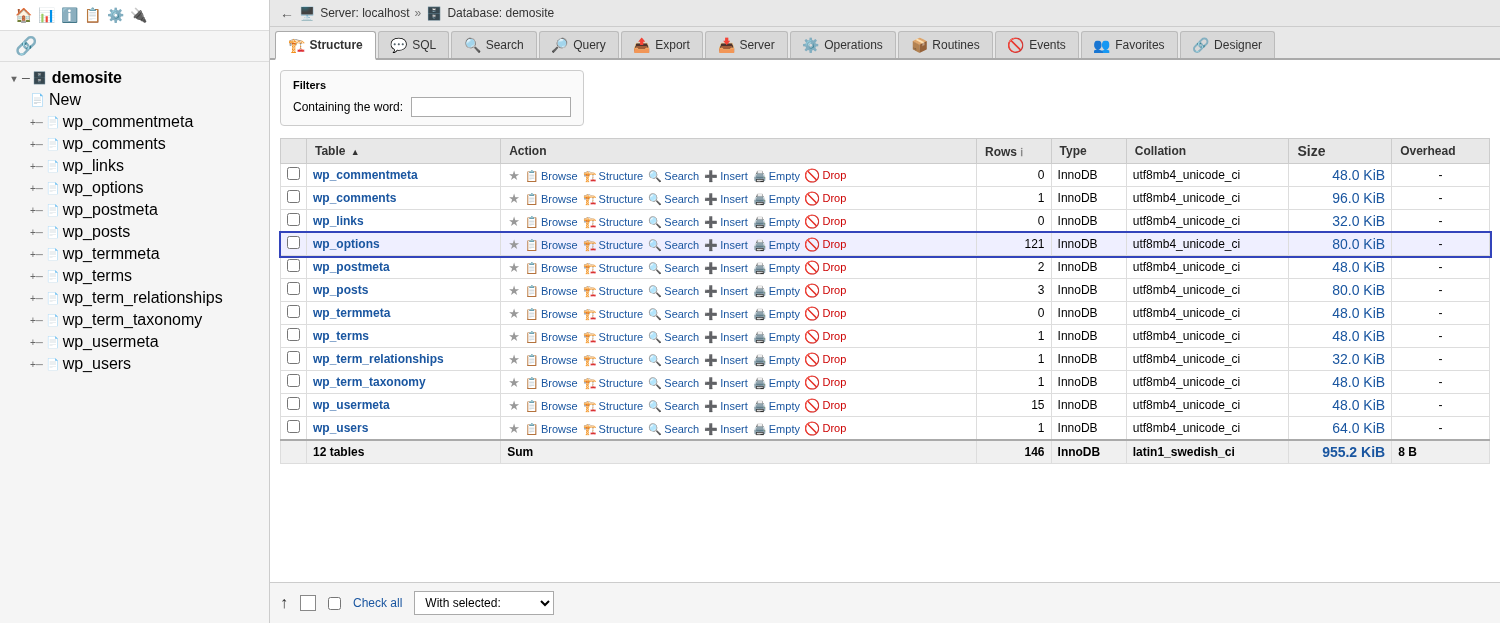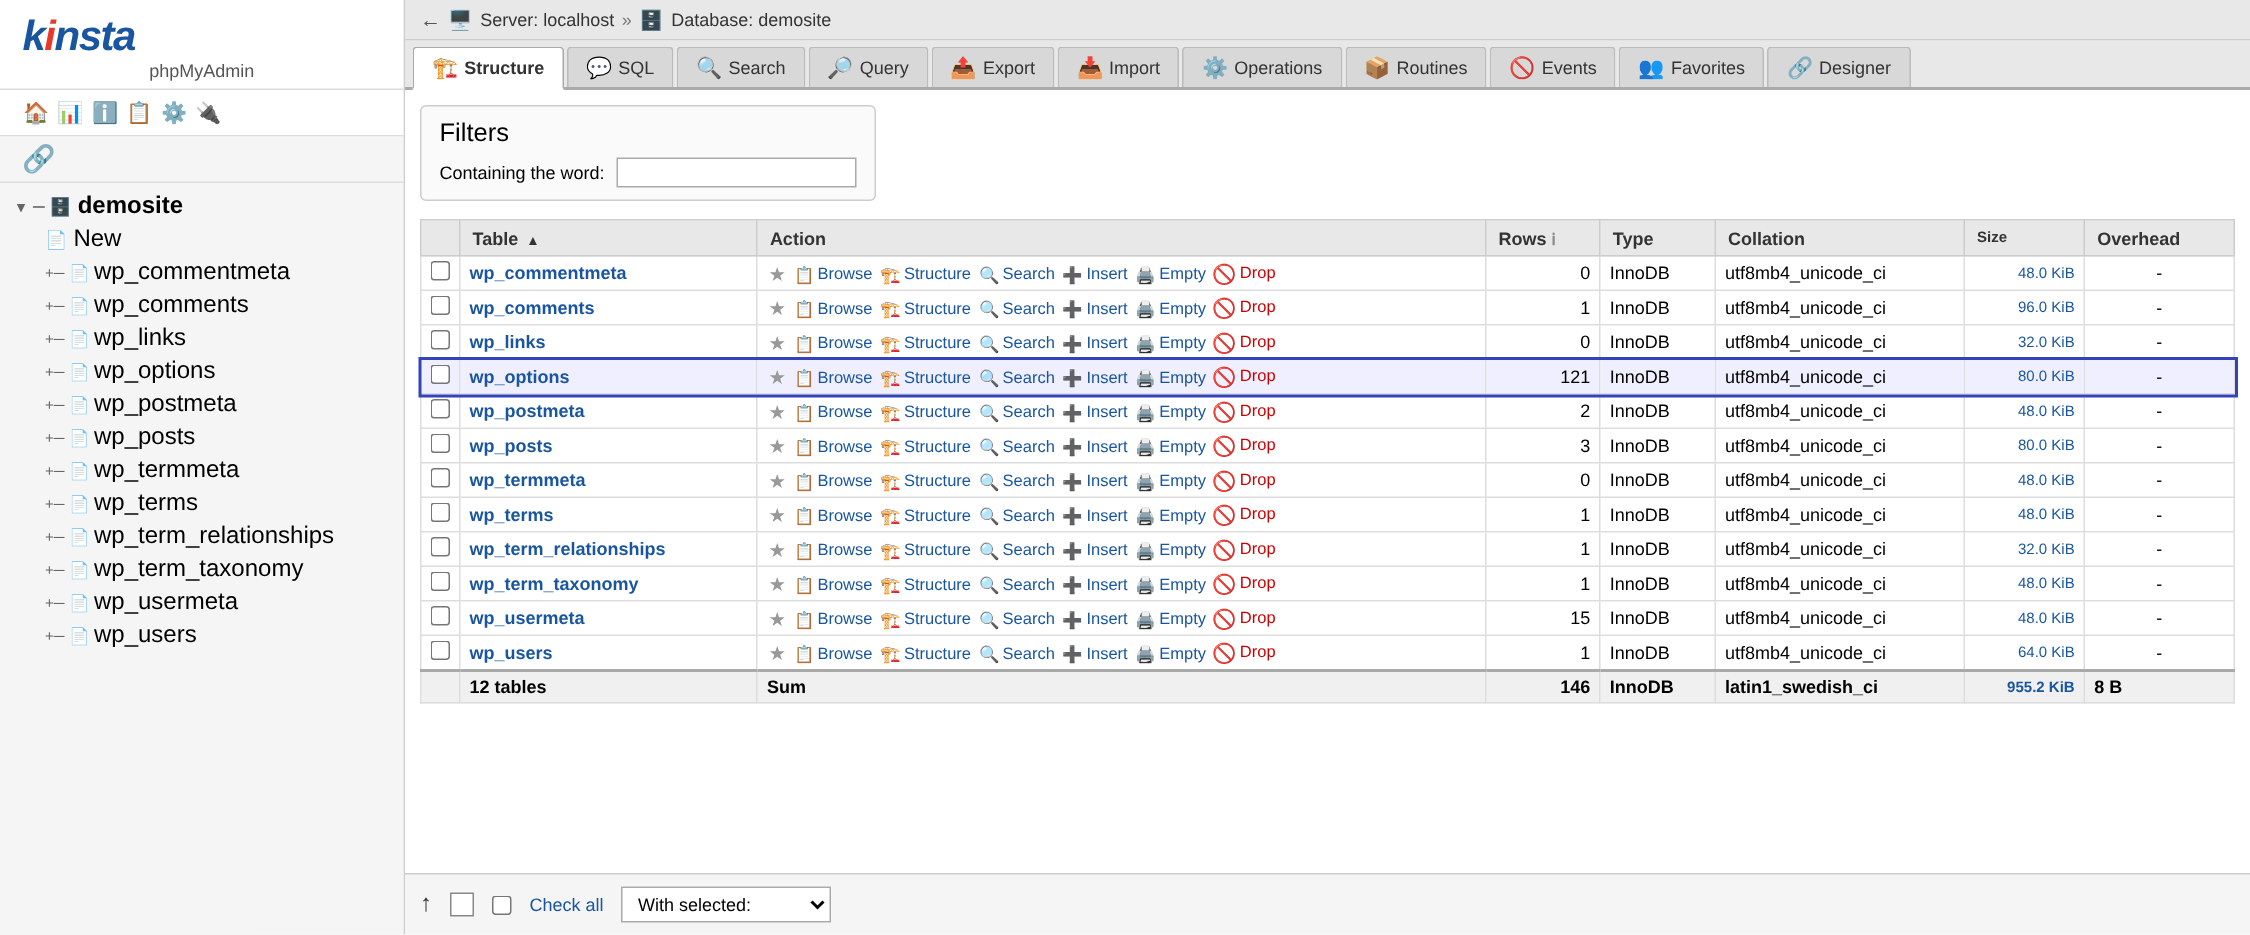--- a/index.html
+++ b/index.html
@@ -175,22 +175,22 @@
     
     .filters-box {
       border: 1px solid #ccc;
       border-radius: 4px;
       padding: 8px 12px;
       display: inline-block;
       margin-bottom: 12px;
       background: #fafafa;
     }
     .filters-title {
-      font-weight: normal;
-      font-size: 17px;
+      font-weight: bold;
+      font-size: 11px;
       margin-bottom: 6px;
     }
     .filters-row {
       display: flex;
       align-items: center;
       gap: 8px;
       font-size: 12px;
     }
     .filter-input {
       border: 1px solid #aaa;
@@ -241,21 +241,21 @@
     .drop-link {
       color: #cc0000;
       cursor: pointer;
       font-size: 11px;
       display: inline-flex;
       align-items: center;
       gap: 2px;
     }
 
     .rows-num { text-align: right; }
-    .size-val { text-align: right; color: #1a56a0; font-size: 10px; margin-left: 32px; }
+    .size-val { text-align: right; color: #1a56a0; font-size: 14px; margin-left: 32px; }
     .overhead-val { text-align: center; }
     .checkbox-col { text-align: center; width: 20px; }
 
     
     .db-table tfoot tr td {
       background: #f0f0f0;
       font-weight: bold;
       border-top: 2px solid #aaa;
     }
 
@@ -285,26 +285,20 @@
     .up-arrow { font-size: 16px; color: #333; }
 
     
     .tree-area::-webkit-scrollbar { width: 6px; }
     .tree-area::-webkit-scrollbar-thumb { background: #bbb; border-radius: 3px; }
   </style>
 </head>
 <body>
 
 <div class="sidebar">
-  <div class="sidebar-logo">
-    <div class="kinsta-text">
-      <span style="color:#1a56a0;">k</span><span style="color:#e8392a;">i</span><span style="color:#1a56a0;">nsta</span>
-    </div>
-    <div class="phpmyadmin-text">phpMyAdmin</div>
-  </div>
   <div class="sidebar-icons">
     <span class="sidebar-icon">🏠</span>
     <span class="sidebar-icon">📊</span>
     <span class="sidebar-icon">ℹ️</span>
     <span class="sidebar-icon">📋</span>
     <span class="sidebar-icon">⚙️</span>
     <span class="sidebar-icon">🔌</span>
   </div>
   <div class="sidebar-link-icon">
     <span style="font-size:18px; color:#888; cursor:pointer;">🔗</span>
@@ -413,21 +407,21 @@
     <div class="tab">
       <span class="tab-icon">🔎</span>
       <span>Query</span>
     </div>
     <div class="tab">
       <span class="tab-icon">📤</span>
       <span>Export</span>
     </div>
     <div class="tab">
       <span class="tab-icon">📥</span>
-      <span>Import</span>
+      <span>Server</span>
     </div>
     <div class="tab">
       <span class="tab-icon">⚙️</span>
       <span>Operations</span>
     </div>
     <div class="tab">
       <span class="tab-icon">📦</span>
       <span>Routines</span>
     </div>
     <div class="tab">

